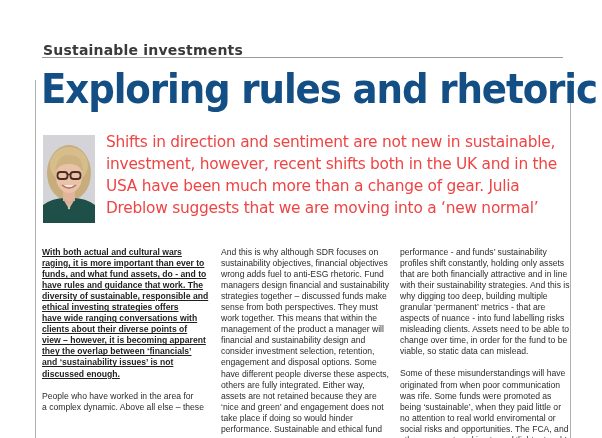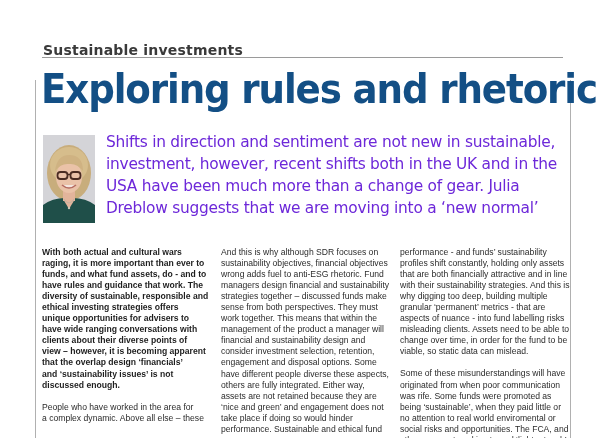--- a/index.html
+++ b/index.html
@@ -77,36 +77,36 @@
     .portrait svg { display: block; }
     .standfirst {
       position: absolute;
       left: 106px;
       top: 131px;
       width: 460px;
       margin: 0;
       font-family: "DejaVu Sans", sans-serif;
       font-size: 15.4px;
       line-height: 22px;
-      color: #6d28d9;
+      color: #ef4444;
       letter-spacing: -0.25px;
     }
     .standfirst span { display: block; white-space: nowrap; }
     .col {
       position: absolute;
       top: 247px;
       font-family: "Liberation Sans", sans-serif;
       font-size: 8.6px;
       line-height: 11.05px;
       color: #2b2b2b;
     }
     .col p { margin: 0 0 11px 0; }
     .col .line { display: block; white-space: nowrap; }
     .col-1 { left: 42px; width: 170px; }
-    .col-1 .lead { font-weight: bold; color: #1e1e1e; }
+    .col-1 .lead { font-weight: bold; color: #1e1e1e; text-decoration: underline; }
     .col-2 { left: 221px; width: 170px; }
     .col-3 { left: 400px; width: 168px; }
   </style>
 </head>
 <body>
 
 <div class="section-label">Sustainable investments</div>
 <div class="rule"></div>
 <div class="frame-left"></div>
 <div class="frame-right"></div>
@@ -148,25 +148,24 @@
 </div>
 
 <div class="col col-1">
   <p class="lead">
     <span class="line">With both actual and cultural wars</span>
     <span class="line">raging, it is more important than ever to</span>
     <span class="line">funds, and what fund assets, do - and to</span>
     <span class="line">have rules and guidance that work. The</span>
     <span class="line">diversity of sustainable, responsible and</span>
     <span class="line">ethical investing strategies offers</span>
-    <span class="line">unique opportunities for advisers to</span>
     <span class="line">have wide ranging conversations with</span>
     <span class="line">clients about their diverse points of</span>
     <span class="line">view – however, it is becoming apparent</span>
-    <span class="line">that the overlap design ‘financials’</span>
+    <span class="line">they the overlap between ‘financials’</span>
     <span class="line">and ‘sustainability issues’ is not</span>
     <span class="line">discussed enough.</span>
   </p>
   <p>
     <span class="line">People who have worked in the area for</span>
     <span class="line">a complex dynamic. Above all else – these</span>
 
   </p>
 </div>
 

